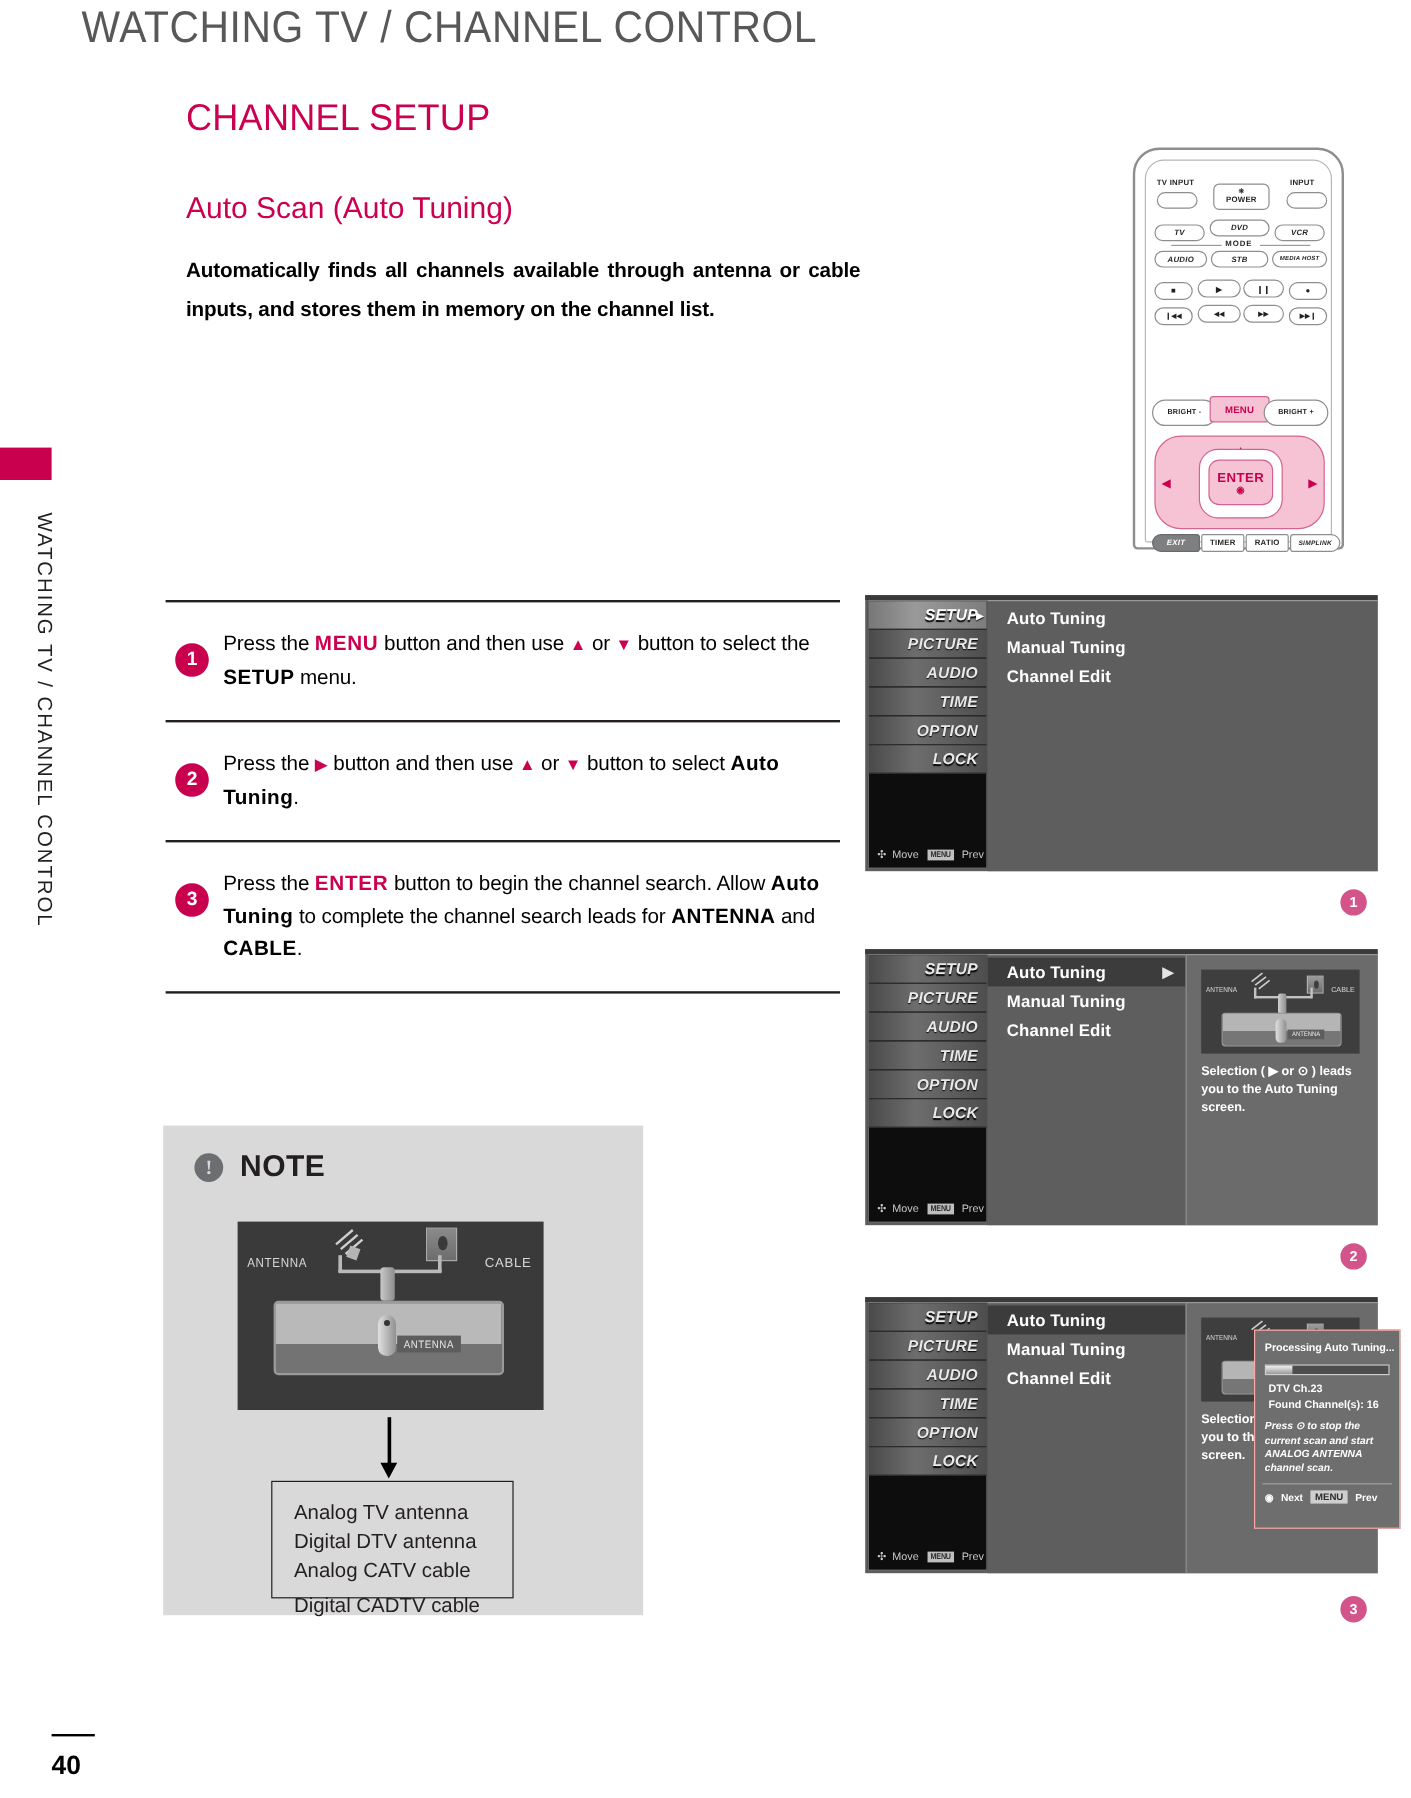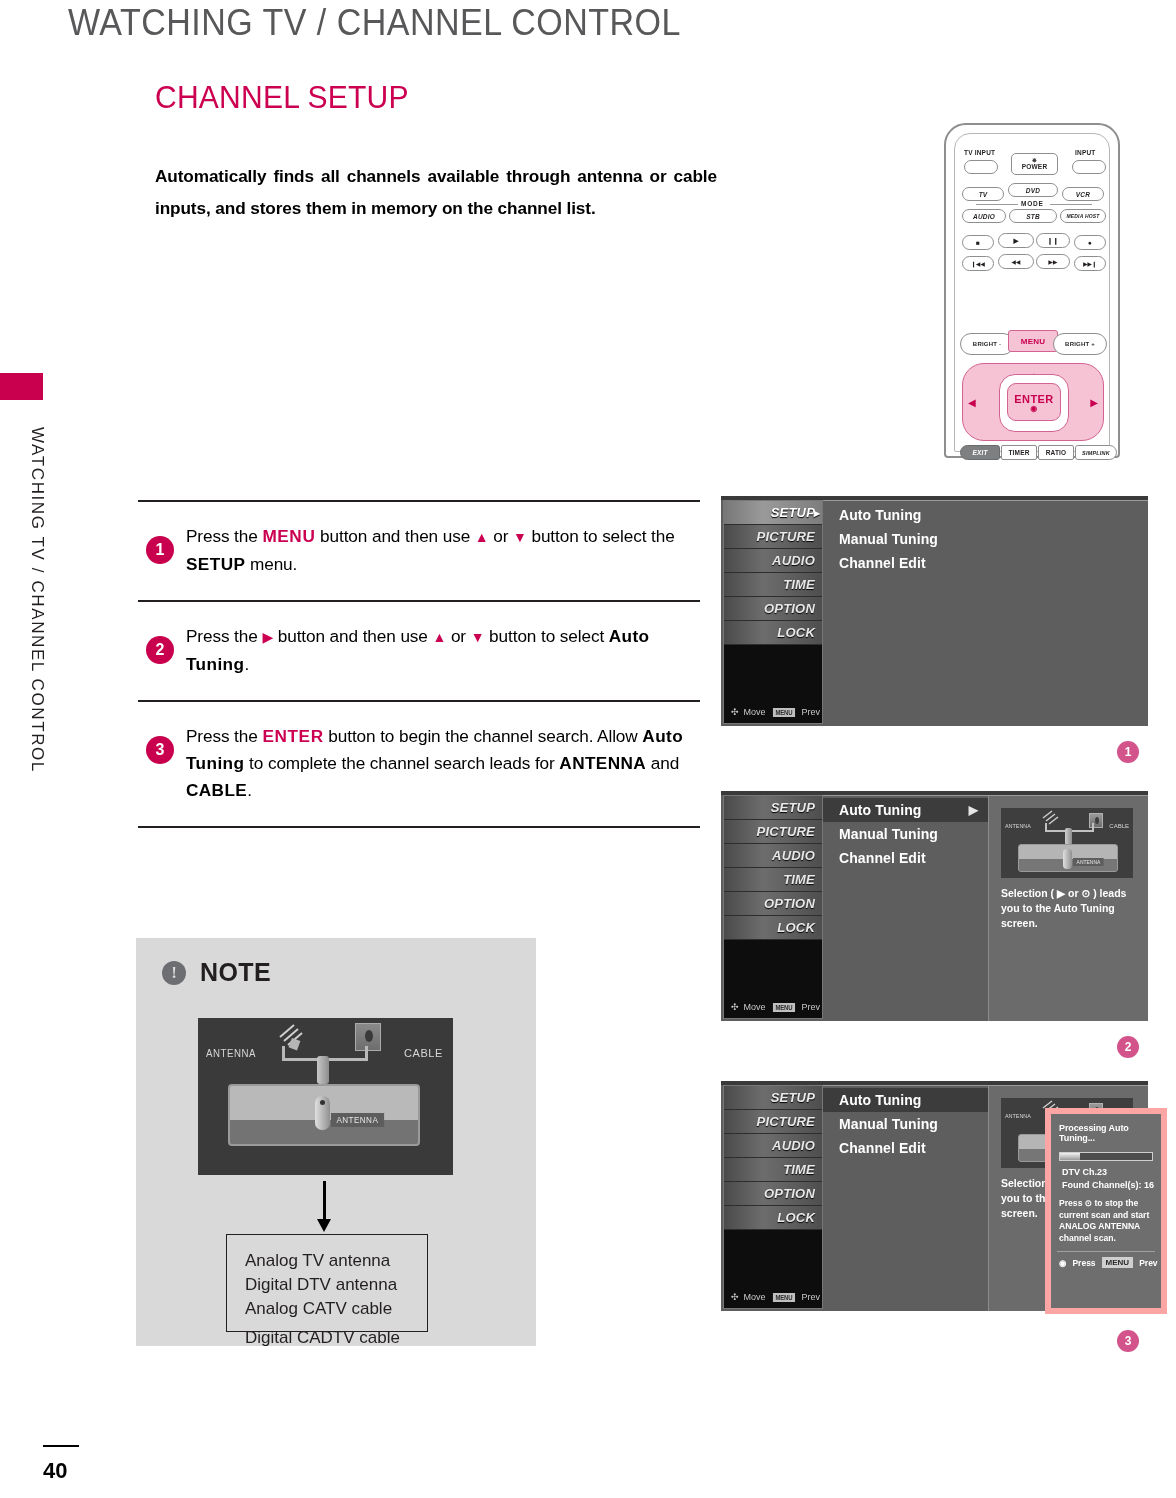--- a/index.html
+++ b/index.html
@@ -424,23 +424,23 @@
   .osd-right-text {
     position: absolute; left: 12px; top: 90px; right: 8px;
     font-size: 10.5px; font-weight: bold; color: #fff;
     line-height: 15px;
   }
 
   
   .proc-dlg {
     position: absolute;
     left: 56px; top: 22px;
-    width: 122px; height: 206px;
+    width: 122px; height: 166px;
     background: #6e6e6e;
-    border: 6px solid #fca5a5;
+    border: 1px solid #fca5a5;
   }
   .proc-title {
     font-size: 9px; font-weight: bold; color: #fff;
     padding: 9px 0 0 8px; letter-spacing: -0.1px;
   }
   .proc-bar {
     margin: 9px 8px 0 8px;
     height: 9px;
     background: #4d4d4d;
     border: 1px solid #cfcfcf;
@@ -450,21 +450,21 @@
     position: absolute; left: 0; top: 0; bottom: 0;
     width: 22%;
     background: linear-gradient(180deg,#f2f2f2,#9a9a9a);
   }
   .proc-line {
     font-size: 9px; font-weight: bold; color: #fff;
     padding-left: 11px; line-height: 13px;
   }
   .proc-note {
     font-size: 8.6px; font-weight: bold; color: #fff;
-    padding: 6px 4px 0 8px; line-height: 11.5px;
+    padding: 6px 4px 0 8px; line-height: 11.5px; font-style: italic;
   }
   .proc-sep {
     margin: 7px 6px 0 6px; height: 1px; background: #a0a0a0;
   }
   .proc-foot {
     display: flex; align-items: center; gap: 6px;
     padding: 5px 0 0 8px;
     font-size: 8.5px; font-weight: bold; color: #fff;
   }
   .proc-foot .menu-chip2 {
@@ -496,20 +496,21 @@
 </head>
 <body>
 
 <div class="page-header">WATCHING TV / CHANNEL CONTROL</div>
 
 <div class="side-tab-bar"></div>
 <div class="side-vert-text">WATCHING TV / CHANNEL CONTROL</div>
 
 <div class="left-col">
   <div class="h1-title">CHANNEL SETUP</div>
+  <div class="h2-title">Auto Scan (Auto Tuning)</div>
   <div class="body-p">Automatically finds all channels available through antenna or cable inputs, and stores them in memory on the channel list.</div>
 </div>
 
 <div class="steps">
   <div class="rule"></div>
   <div class="step-row">
     <div class="step-badge">1</div>
     <div class="step-text" id="step-text-0"><span>Press the </span><span class="em-pink">MENU</span><span> button and then use </span><span class="tri">▲</span><span> or </span><span class="tri">▼</span><span> button to select the </span><span class="em-bold">SETUP</span><span> menu.</span></div>
   </div>
   <div class="rule"></div>
@@ -793,21 +794,21 @@
       <div class="proc-title">Processing Auto Tuning...</div>
       <div class="proc-bar">
         <div class="proc-bar-fill" style="width: 22%;"></div>
       </div>
       <div class="proc-line" style="margin-top:5px;">DTV Ch.23</div>
       <div class="proc-line">Found Channel(s): 16</div>
       <div class="proc-note">Press ⊙ to stop the current scan and start ANALOG ANTENNA channel  scan.</div>
       <div class="proc-sep"></div>
       <div class="proc-foot">
         <span>◉</span>
-        <span>Press</span>
+        <span>Next</span>
         <span class="menu-chip2">MENU</span>
         <span>Prev</span>
       </div>
     </div>
   </div>
 </div>
 <div class="osd-num" style="left:1117px;top:1330px;">3</div>
 
 <div class="foot-rule"></div>
 <div class="page-num">40</div>

